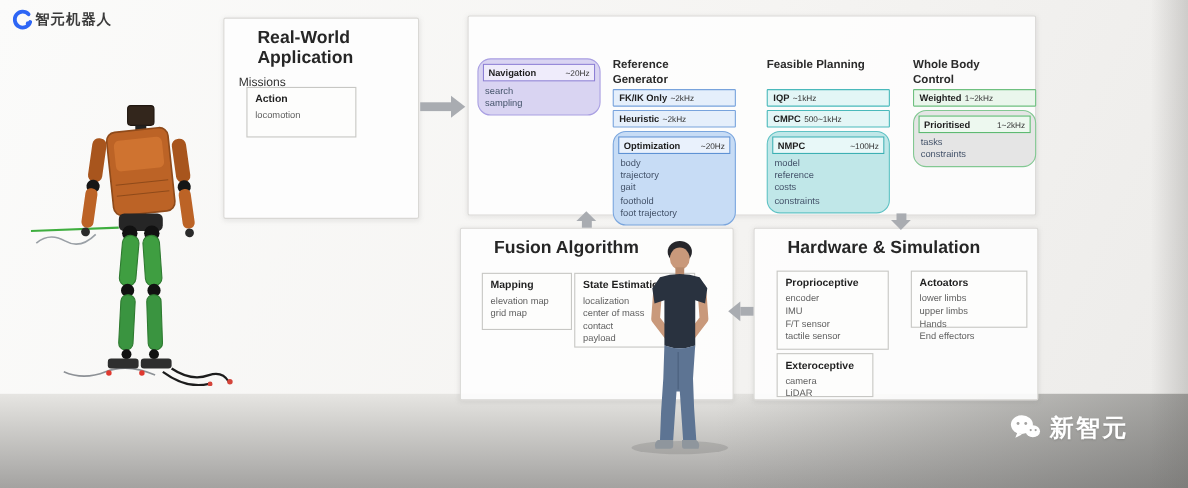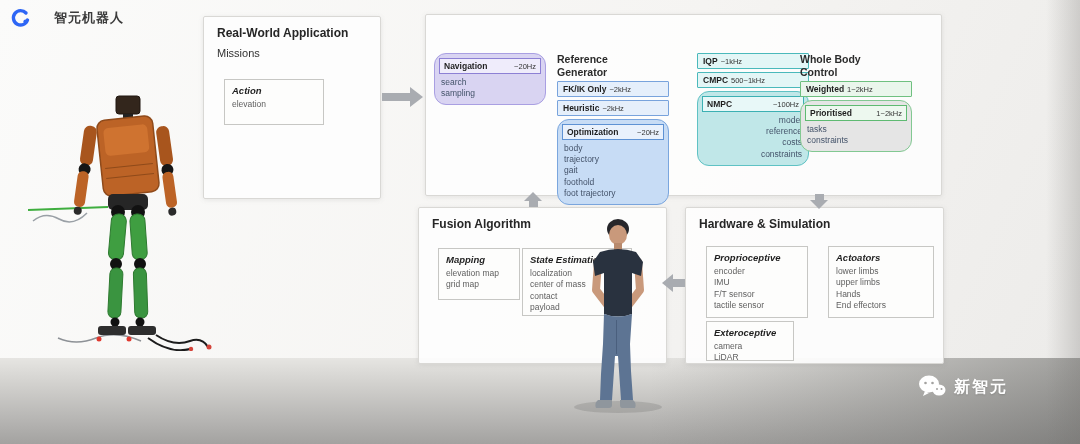--- a/index.html
+++ b/index.html
@@ -7,63 +7,63 @@
   #stage{position:relative;width:1080px;height:444px;overflow:hidden;
     background:linear-gradient(115deg,#fbfbfa 0%,#f5f4f2 55%,#ecebe9 100%);}
   
   .floor{position:absolute;left:0;right:0;bottom:0;height:86px;
     background:linear-gradient(180deg,#e6e5e2 0%,#d2d1ce 30%,#b4b3b1 75%,#a3a2a0 100%);}
   .floor-dark-right{position:absolute;right:0;bottom:0;width:430px;height:86px;
     background:linear-gradient(90deg,rgba(120,120,118,0) 0%,rgba(110,110,108,0.35) 60%,rgba(95,95,93,0.5) 100%);}
   .wall-edge{position:absolute;top:0;right:0;width:34px;height:100%;
     background:linear-gradient(90deg,rgba(150,148,145,0) 0%,rgba(118,116,113,0.28) 100%);}
   
-  .brand{position:absolute;left:10px;top:8px;display:flex;align-items:center;gap:24px;z-index:6;}
+  .brand{position:absolute;left:10px;top:8px;display:flex;align-items:center;gap:2px;z-index:6;}
   .brand-text{font-size:13px;font-weight:bold;color:#3b3b3b;letter-spacing:1px;}
   
   .panel{position:absolute;background:rgba(253,253,253,0.93);border:1px solid #d9d8d5;
     border-radius:2px;box-shadow:0 1px 5px rgba(110,110,110,0.13);z-index:3;}
-  .panel-title{font-size:12px;font-weight:bold;color:#262626;padding:9px 13px 0;}
+  .panel-title{font-size:16px;font-weight:bold;color:#262626;padding:9px 13px 0;margin-left:17px;}
   .panel-sub{font-size:11px;color:#333;padding:7px 13px 0;}
   
   .info-box{position:absolute;background:#fdfdfc;border:1px solid #c7c7c4;padding:5px 7px;box-sizing:border-box;}
-  .info-name{font-weight:bold;font-size:9.5px;color:#1f1f1f;margin-bottom:3px;font-style:italic;}
+  .info-name{font-weight:bold;font-size:9.5px;color:#1f1f1f;margin-bottom:3px;}
   .info-item{font-size:8.5px;color:#5f5f5f;line-height:1.35;}
   
   .pc-col{position:absolute;top:38px;width:112px;}
   .pc-label{font-weight:bold;font-size:10.5px;color:#2b2b2b;line-height:1.25;height:28px;width:92px;}
   .small-box{display:flex;justify-content:flex-start;align-items:center;height:14px;
     padding:0 5px;margin-bottom:3px;border:1px solid;border-radius:1px;}
   .main-box{border:1px solid;border-radius:12px;padding:4px;}
   .box-header{display:flex;justify-content:space-between;align-items:center;height:14px;
     padding:0 4px;border:1px solid;}
   .bname{font-weight:bold;color:#1e1e1e;font-size:8.5px;white-space:nowrap;}
   .bfreq{color:#333;font-size:7.5px;white-space:nowrap;margin-left:3px;}
   .box-items{padding:3px 2px 1px;font-size:8.5px;line-height:1.32;color:#44536a;}
   .c-purple .main-box{background:#d9d4f2;border-color:#a99fe2;}
   .c-purple .box-header{border-color:#8d80d5;background:#efecfb;}
   .c-blue .small-box{background:#e5effb;border-color:#78a3dc;}
   .c-blue .main-box{background:#c7dcf5;border-color:#7aa6de;}
   .c-blue .box-header{border-color:#5e92d4;background:#e9f1fc;}
   .c-teal .small-box{background:#e3f6f6;border-color:#4ab9bb;}
-  .c-teal .main-box{background:#c0e7e8;border-color:#5fc2c4;text-align:right;}
+  .c-teal .main-box{background:#c0e7e8;border-color:#5fc2c4;}
   .c-teal .box-header{border-color:#3cb0b3;background:#e8f8f8;}
   .c-green .small-box{background:#eaf6ec;border-color:#6fc080;}
   .c-green .main-box{background:#e5e5e5;border-color:#82c892;}
   .c-green .box-header{border-color:#5eba72;background:#edf8ef;}
   
   .arr{position:absolute;z-index:3;}
   .arr-body{position:absolute;background:#a9acb1;}
   .tri{position:absolute;width:0;height:0;}
   
   .robot{position:absolute;left:28px;top:86px;z-index:2;}
   .presenter{position:absolute;left:560px;top:216px;z-index:5;}
   
   .watermark{position:absolute;left:918px;top:374px;display:flex;align-items:center;gap:8px;z-index:6;}
-  .watermark-text{font-size:16px;font-weight:bold;color:#ffffff;letter-spacing:2px;
+  .watermark-text{font-size:22px;font-weight:bold;color:#ffffff;letter-spacing:2px;
     text-shadow:0 1px 2px rgba(0,0,0,0.15);}
 </style>
 </head>
 <body>
 
 <div id="stage">
 
   <div class="floor"></div>
   <div class="floor-dark-right"></div>
   <div class="wall-edge"></div>
@@ -127,21 +127,21 @@
     <circle cx="101" cy="253" r="2.5" fill="#e0392f"></circle>
     <circle cx="181" cy="261" r="2.5" fill="#d4443a"></circle>
     <circle cx="163" cy="263" r="2.2" fill="#d4443a"></circle>
   </svg>
 
   <div class="panel" style="left:203px;top:16px;width:176px;height:181px;">
     <div class="panel-title">Real-World Application</div>
     <div class="panel-sub">Missions</div>
     <div class="info-box" style="left:20px;top:62px;width:100px;height:46px;">
       <div class="info-name">Action</div>
-      <div class="info-item">elevation</div>
+      <div class="info-item">locomotion</div>
     </div>
   </div>
 
   <div class="panel" style="left:425px;top:14px;width:515px;height:180px;">
 
     <div class="pc-col c-purple" style="left:8px;">
       <div class="main-box">
         <div class="box-header">
           <span class="bname">Navigation</span>
           <span class="bfreq">~20Hz</span>
@@ -172,20 +172,21 @@
           <div>body</div>
           <div>trajectory</div>
           <div>gait</div>
           <div>foothold</div>
           <div>foot trajectory</div>
         </div>
       </div>
     </div>
 
     <div class="pc-col c-teal" style="left:271px;">
+      <div class="pc-label">Feasible Planning</div>
       <div class="small-box">
         <span class="bname">IQP</span>
         <span class="bfreq">~1kHz</span>
       </div>
       <div class="small-box">
         <span class="bname">CMPC</span>
         <span class="bfreq">500~1kHz</span>
       </div>
       <div class="main-box">
         <div class="box-header">
@@ -194,21 +195,21 @@
         </div>
         <div class="box-items">
           <div>model</div>
           <div>reference</div>
           <div>costs</div>
           <div>constraints</div>
         </div>
       </div>
     </div>
 
-    <div class="pc-col c-green" style="left:374px;">
+    <div class="pc-col c-green" style="left:404px;">
       <div class="pc-label">Whole Body Control</div>
       <div class="small-box">
         <span class="bname">Weighted</span>
         <span class="bfreq">1~2kHz</span>
       </div>
       <div class="main-box">
         <div class="box-header">
           <span class="bname">Prioritised</span>
           <span class="bfreq">1~2kHz</span>
         </div>
@@ -243,21 +244,21 @@
       <div class="info-item">camera</div>
       <div class="info-item">LiDAR</div>
     </div>
     <div class="info-box" style="left:20px;top:38px;width:102px;height:72px;">
       <div class="info-name">Proprioceptive</div>
       <div class="info-item">encoder</div>
       <div class="info-item">IMU</div>
       <div class="info-item">F/T sensor</div>
       <div class="info-item">tactile sensor</div>
     </div>
-    <div class="info-box" style="left:142px;top:38px;width:106px;height:72px;">
+    <div class="info-box" style="left:142px;top:38px;width:106px;height:52px;">
       <div class="info-name">Actoators</div>
       <div class="info-item">lower limbs</div>
       <div class="info-item">upper limbs</div>
       <div class="info-item">Hands</div>
       <div class="info-item">End effectors</div>
     </div>
   </div>
 
   <div class="arr">
     <div class="arr-body" style="left:382px;top:93px;width:29px;height:8px;"></div>

